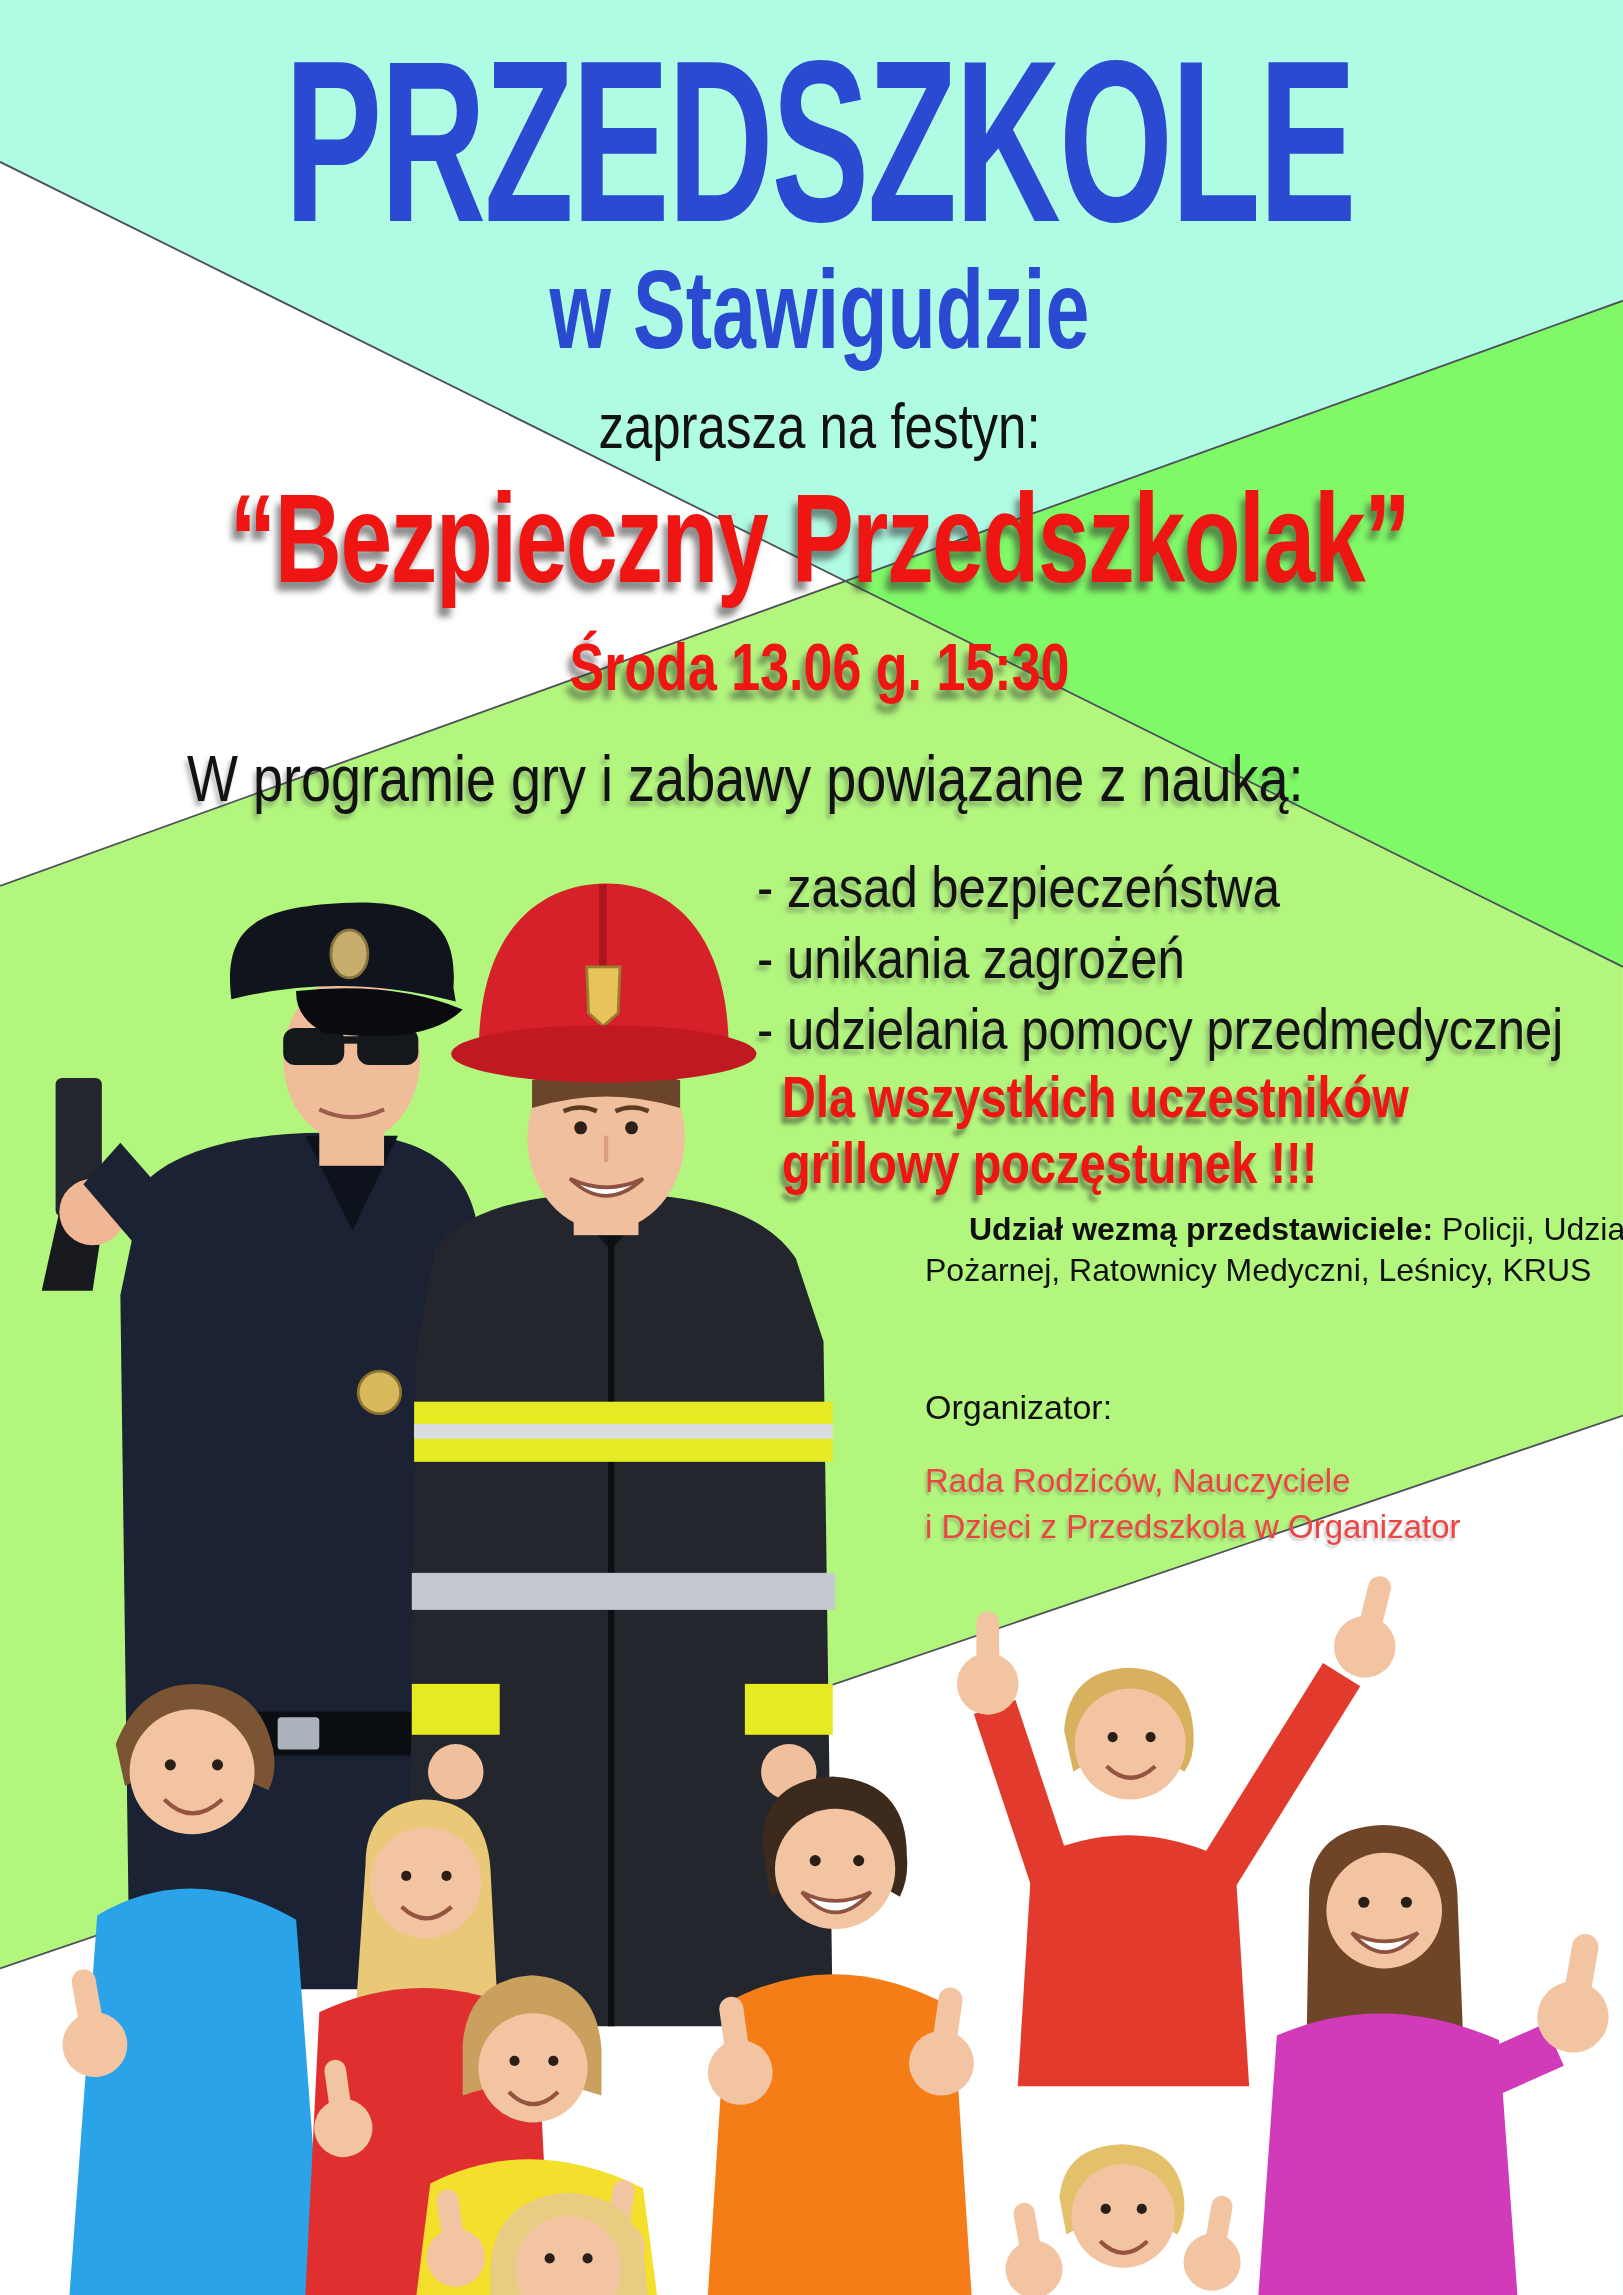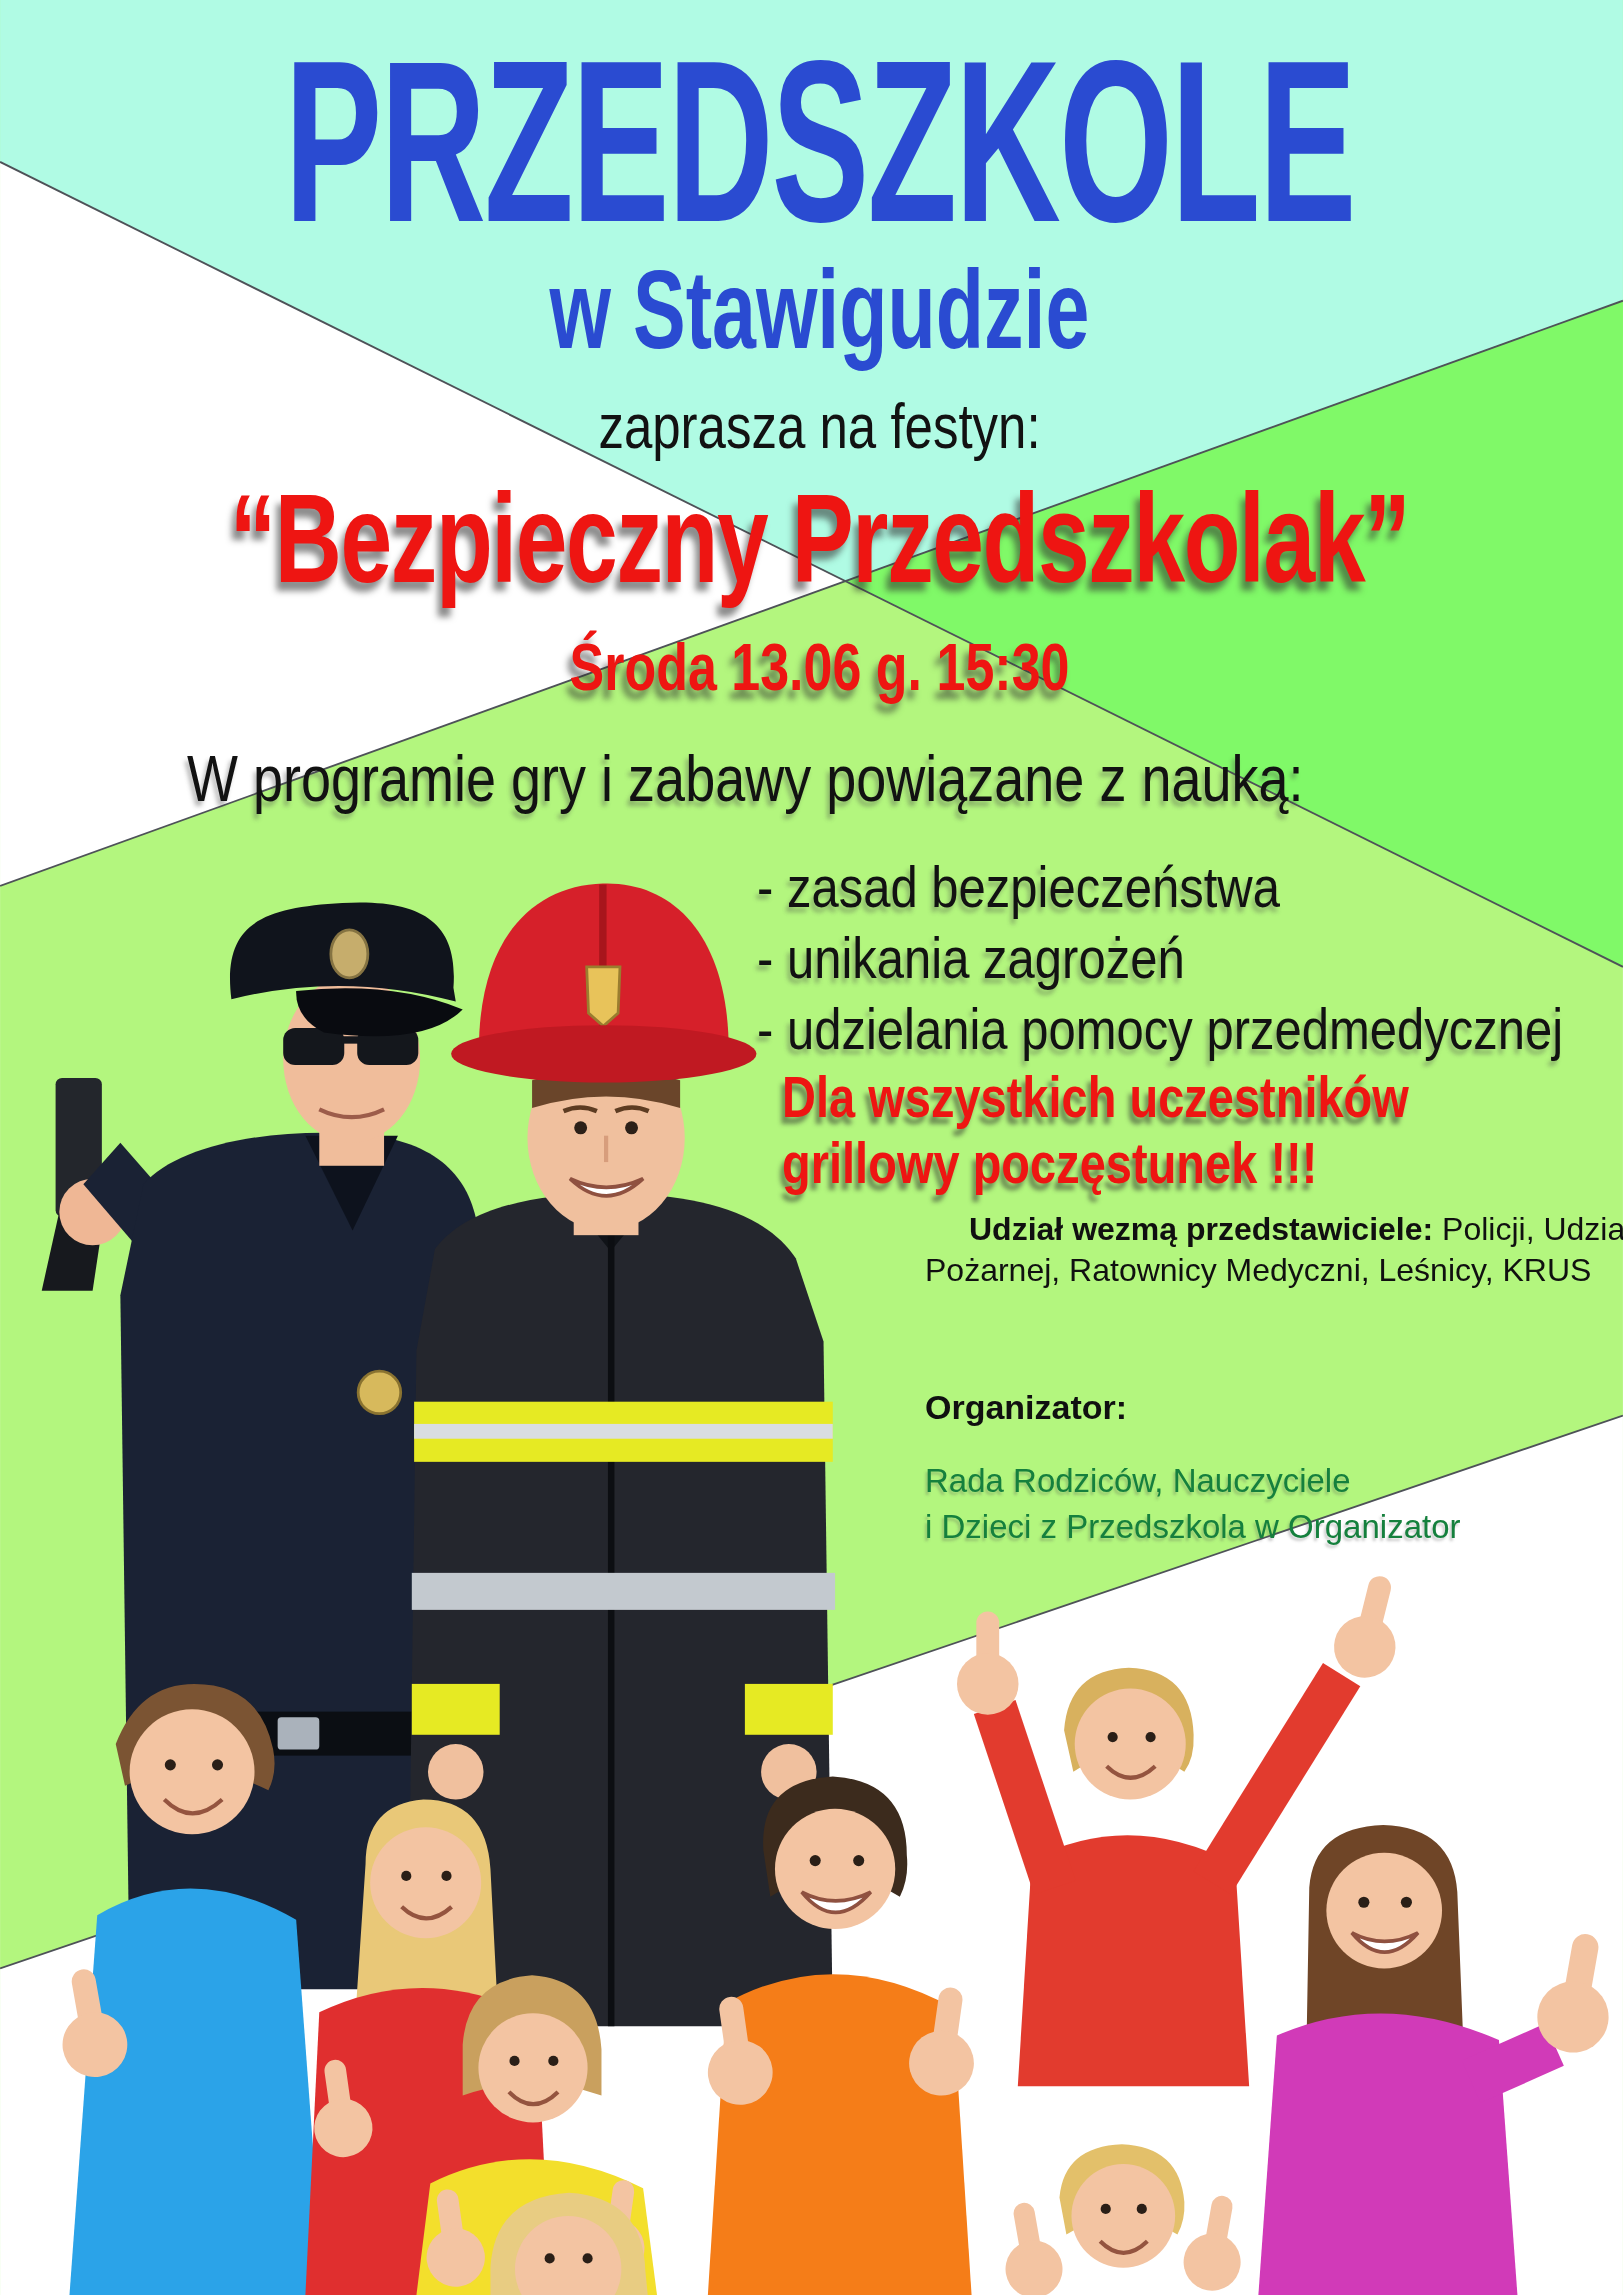--- a/index.html
+++ b/index.html
@@ -22,22 +22,22 @@
   .title{top:27px;font-size:148px;font-weight:bold;letter-spacing:-1.9px;transform:scale(.99,1.55);line-height:1;}
   .subtitle{top:254px;font-size:79px;font-weight:bold;transform:scaleY(1.4);line-height:1;}
   .invite{top:394px;font-size:51px;font-weight:400;transform:scaleY(1.25);line-height:1;}
   .eventname{top:477px;font-size:93px;font-weight:bold;letter-spacing:-1.4px;transform:scaleY(1.35);line-height:1;}
   .datetime{top:633px;font-size:52px;font-weight:bold;transform:scaleY(1.3);line-height:1;}
   .proghead{left:187px;top:746px;font-size:54px;font-weight:400;transform:scaleY(1.2);line-height:1;}
   .bullets{left:757px;top:852px;font-size:49px;font-weight:400;transform:scaleY(1.18);line-height:60px;}
   .treat{left:782px;top:1065px;font-size:47px;font-weight:bold;transform:scaleY(1.22);line-height:54px;color:#ee1512;text-shadow:-3.7px 5.1px 4.2px rgba(45,45,45,.5);}
   .participants{left:925px;top:1209px;font-size:32px;font-weight:400;line-height:41px;color:#101010;}
   .participants b{font-weight:bold;margin-left:44px;}
-  .organizer-label{left:925px;top:1388px;font-size:34px;font-weight:bold;color:#101010;}
-  .organizer-names{left:925px;top:1458px;font-size:33px;font-weight:400;line-height:46px;color:#15803d;text-shadow:-1.9px 2.8px 2.8px rgba(80,80,80,.3);}
+  .organizer-label{left:925px;top:1388px;font-size:34px;font-weight:normal;color:#101010;}
+  .organizer-names{left:925px;top:1458px;font-size:33px;font-weight:400;line-height:46px;color:#ef4444;text-shadow:-1.9px 2.8px 2.8px rgba(80,80,80,.3);}
 </style>
 </head>
 <body>
 
 <div class="poster">
 
   <svg class="bg" viewBox="0 0 3508 4961">
 
     <rect x="0" y="0" width="3508" height="4961" fill="#b3f67e"></rect>
     <polygon points="0,0 3508,0 3508,650 1826,1256 0,350" fill="#b0fbe4"></polygon>

